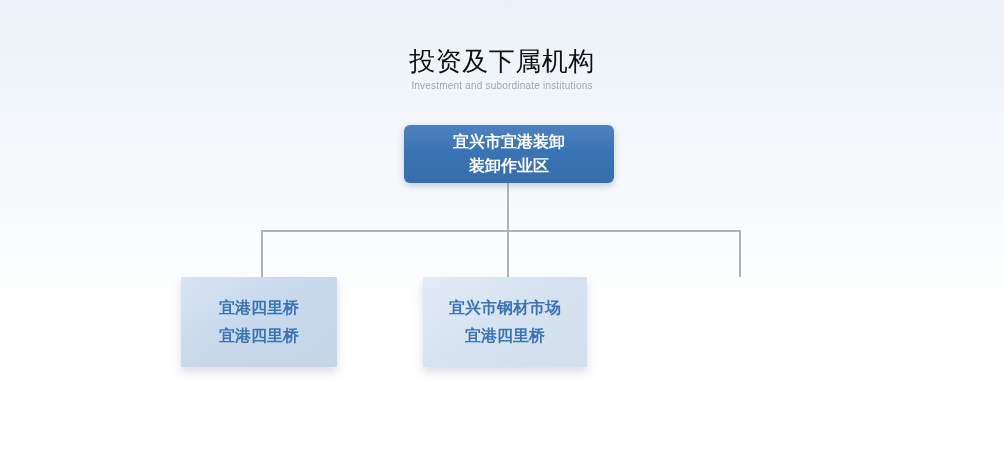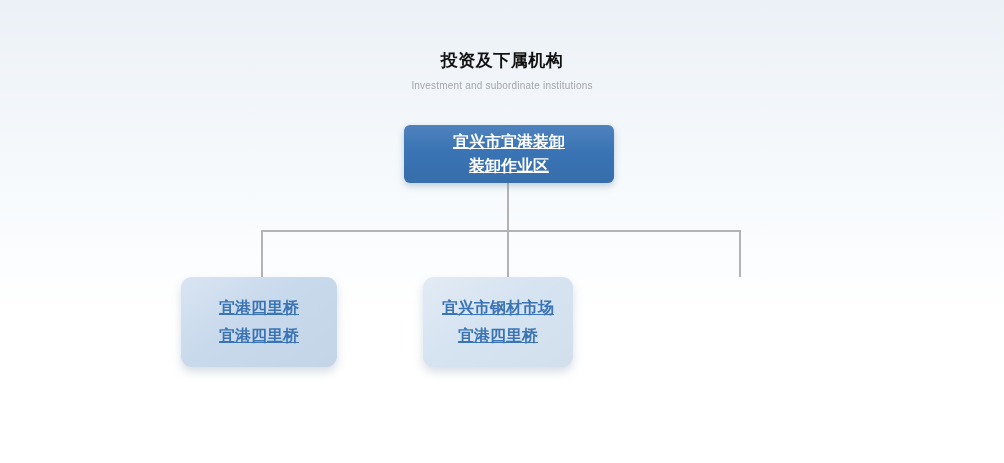--- a/index.html
+++ b/index.html
@@ -15,36 +15,36 @@
     background: linear-gradient(180deg, #ecf1f7 0%, #f5f9fc 35%, #ffffff 68%, #ffffff 100%);
   }
   .header {
     position: absolute;
     top: 48px;
     left: 0;
     right: 0;
     text-align: center;
   }
   .title {
-    font-size: 17px;
-    font-weight: 700;
+    font-size: 26px;
+    font-weight: 400;
     color: var(--title-text, #111111);
     letter-spacing: 0.5px;
     line-height: 26px;
   }
   .subtitle {
     margin-top: 4px;
     font-size: 10px;
     color: var(--subtitle-text, #a3a7ab);
     letter-spacing: 0.2px;
     line-height: 16px;
   }
   .node {
     position: absolute;
-    border-radius: 11px;
+    border-radius: 1px;
     display: flex;
     flex-direction: column;
     align-items: center;
     justify-content: center;
     text-align: center;
     font-weight: 700;
     font-size: 16px;
   }
   .root-node {
     left: 404px;
@@ -53,40 +53,40 @@
     height: 58px;
     color: var(--root-text, #ffffff);
     background-color: var(--accent-blue, #3a74b5);
     background-image: linear-gradient(180deg, rgba(255,255,255,0.10), rgba(255,255,255,0) 45%, rgba(0,0,0,0.06));
     line-height: 24px;
     box-shadow: 0 3px 7px rgba(90,120,155,0.35);
     border-radius: 6px;
   }
   .child-node {
     top: 277px;
-    width: 150px;
+    width: 164px;
     height: 90px;
     color: var(--child-text, #3a74b5);
     line-height: 28px;
     box-shadow: 0 5px 10px rgba(110,135,165,0.28);
     background-image: linear-gradient(145deg, rgba(255,255,255,0.30), rgba(255,255,255,0) 45%, rgba(0,0,0,0.02));
   }
   .child-node-1 { left: 181px; width: 156px; background-color: var(--child1-bg, #c8d9ec); }
   .child-node-2 { left: 423px; background-color: var(--child2-bg, #d6e3f1); }
   .child-node-3 { left: 664px; background-color: var(--child3-bg, #e4edf6); }
   .connector {
     position: absolute;
     background: var(--line-gray, #b3b3b3);
   }
   .conn-root-drop  { left: 507px; top: 183px; width: 2px;  height: 49px; }
   .conn-horizontal { left: 261px; top: 230px; width: 480px; height: 2px; }
   .conn-drop-left  { left: 261px; top: 230px; width: 2px;  height: 47px; }
   .conn-drop-mid   { left: 507px; top: 230px; width: 2px;  height: 47px; }
   .conn-drop-right { left: 739px; top: 230px; width: 2px;  height: 47px; }
-  .node-line { display: block; text-decoration: underline; }
+  .node-line { display: block; }
 </style>
 </head>
 <body>
 
 <div class="stage">
 
   <div class="header">
     <div class="title">投资及下属机构</div>
     <div class="subtitle">Investment and subordinate institutions</div>
   </div>

